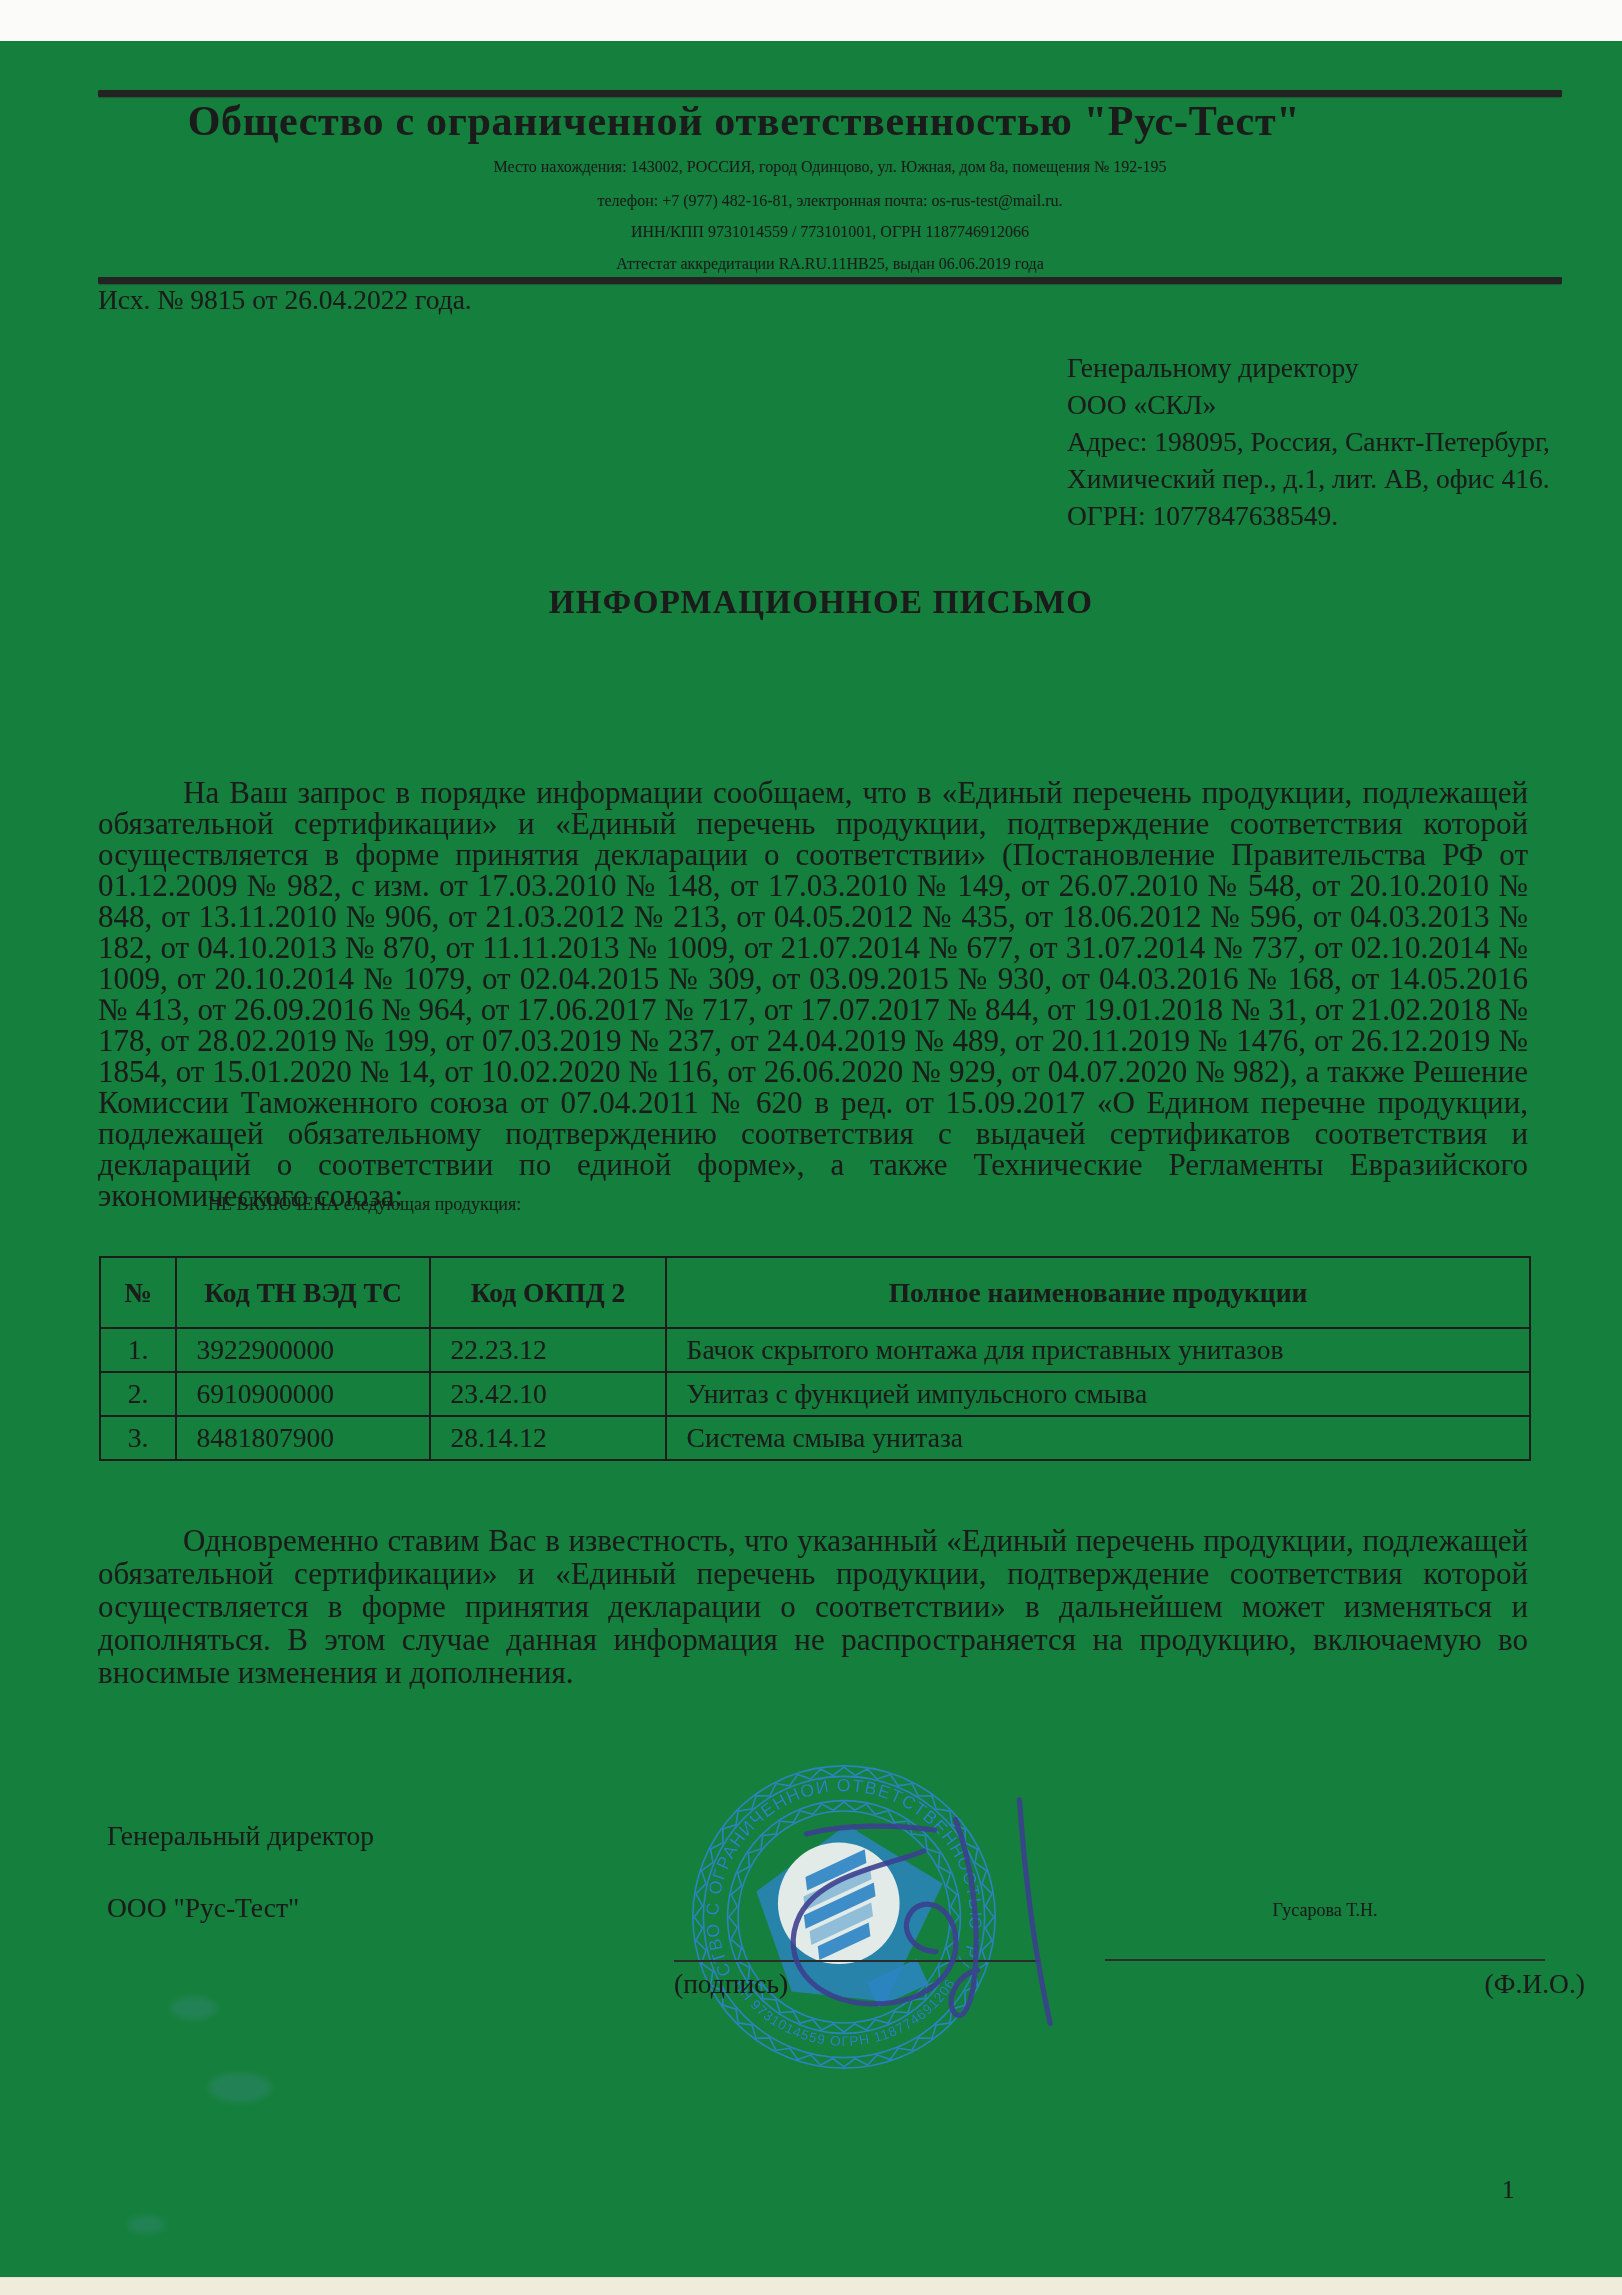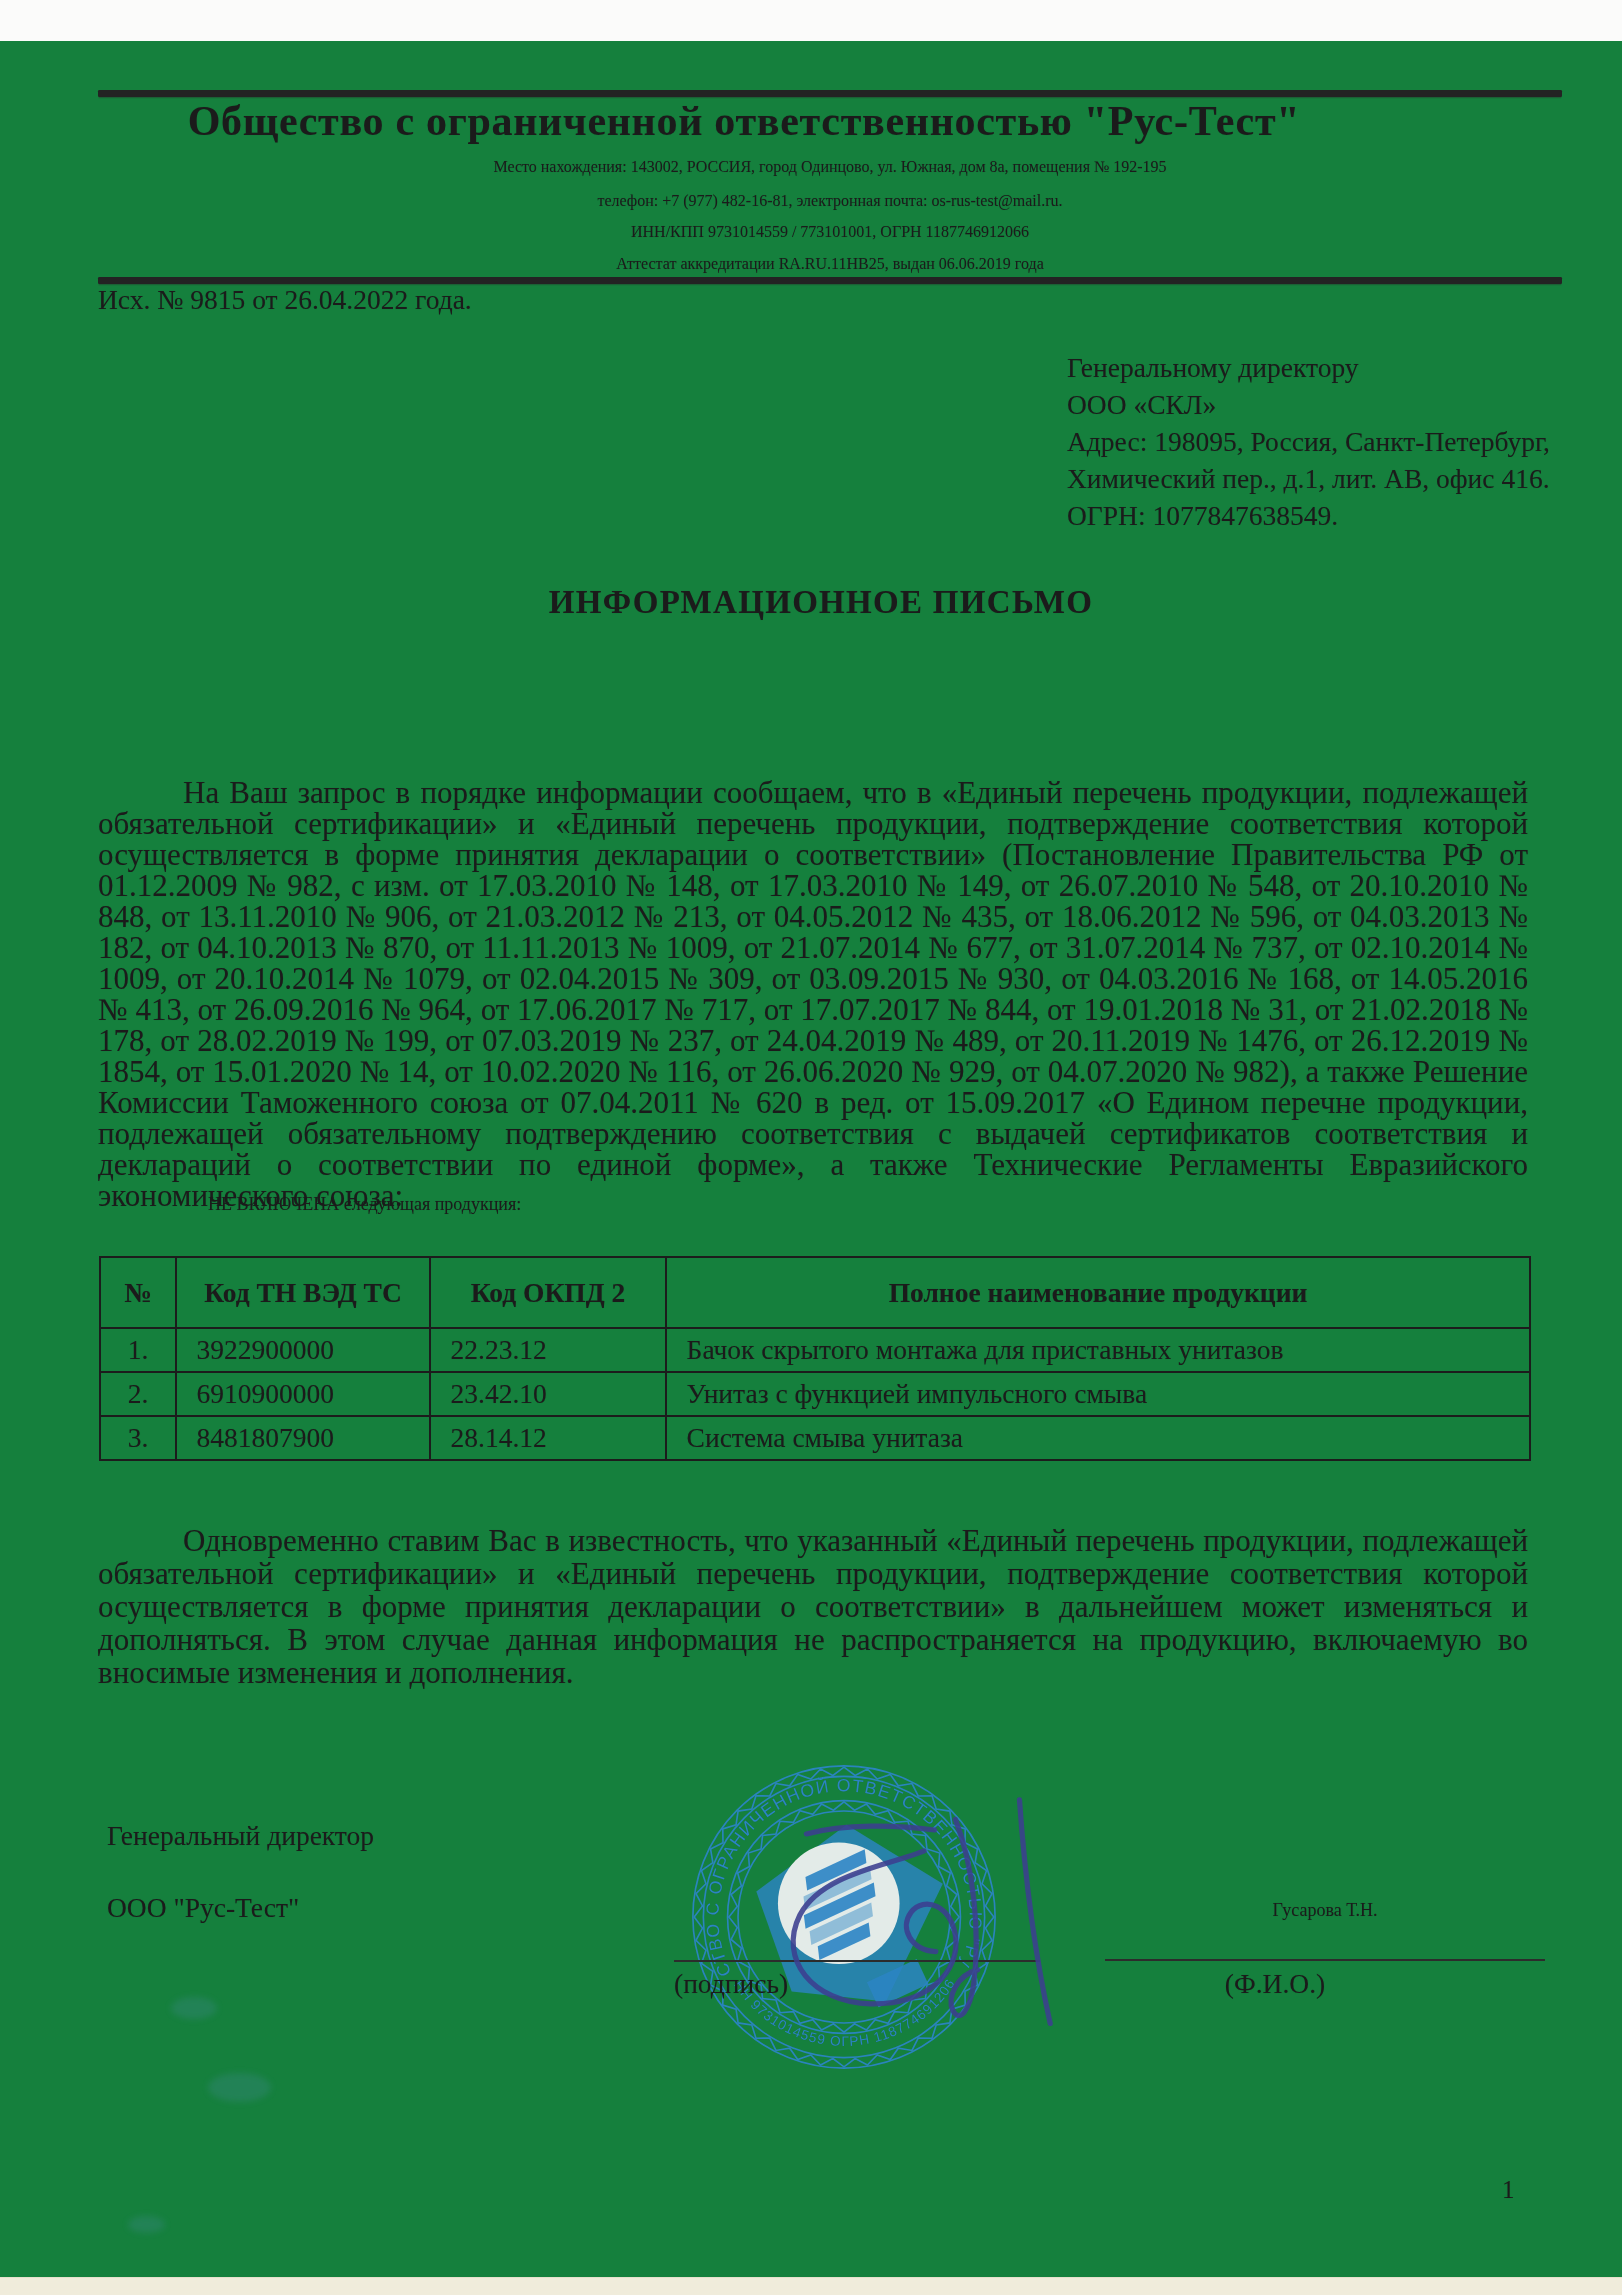--- a/index.html
+++ b/index.html
@@ -30,21 +30,21 @@
   .products td{height:42px;text-align:left;padding:0 6.5px 0 19.6px;}
   .products td.c0{text-align:center;padding:0 2.6px;}
   .col-num{width:76px;}.col-tnved{width:254px;}.col-okpd{width:236px;}.col-name{width:864px;}
   .sig-role1{position:absolute;left:107px;top:1820px;font-size:27.5px;}
   .sig-role2{position:absolute;left:107px;top:1892px;font-size:27.5px;}
   .stamp{position:absolute;left:687px;top:1760px;width:314px;height:314px;z-index:1;opacity:.93;}
   .sigline-left{position:absolute;left:674px;top:1960px;width:366px;height:0;border-top:2.6px solid #2c2c2c;z-index:2;}
   .sigline-right{position:absolute;left:1105px;top:1959px;width:440px;height:0;border-top:2.6px solid #2c2c2c;z-index:2;}
   .cap-left{position:absolute;left:674px;top:1968px;width:366px;text-align:left;font-size:27.5px;z-index:2;}
   .sig-name{position:absolute;left:1105px;top:1900px;width:440px;text-align:center;font-size:18px;}
-  .cap-right{position:absolute;left:1055px;top:1968px;width:440px;text-align:center;font-size:27.5px;}
+  .cap-right{position:absolute;left:1145px;top:1968px;width:440px;text-align:right;font-size:27.5px;}
   .ink{position:absolute;left:694px;top:1767px;width:366px;height:275px;z-index:3;}
   .pagenum{position:absolute;left:1502px;top:2176px;font-size:25px;}
   .smudge{position:absolute;border-radius:50%;background:rgba(105,145,215,.16);filter:blur(3.3px);}
   .sm1{left:171px;top:1997px;width:46px;height:22px;}
   .sm2{left:208px;top:2073px;width:63px;height:29px;}
   .sm3{left:128px;top:2216px;width:37px;height:17px;}
 </style>
 </head>
 <body>
 

